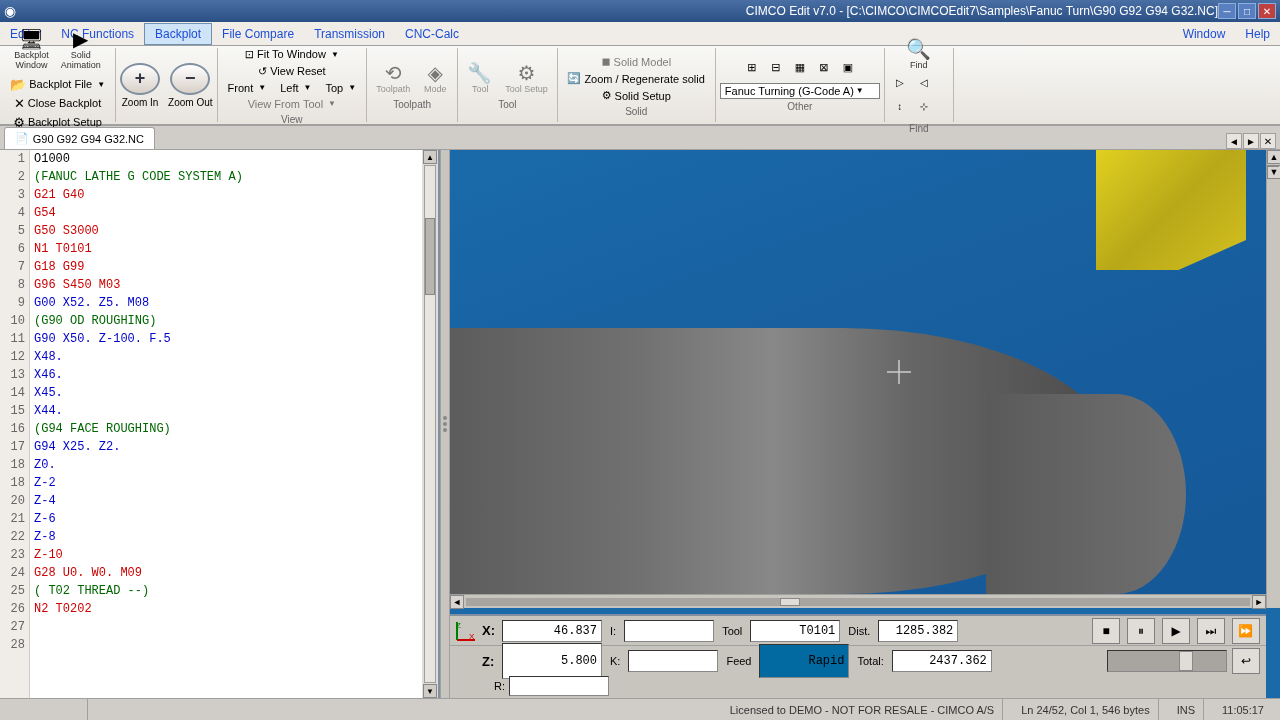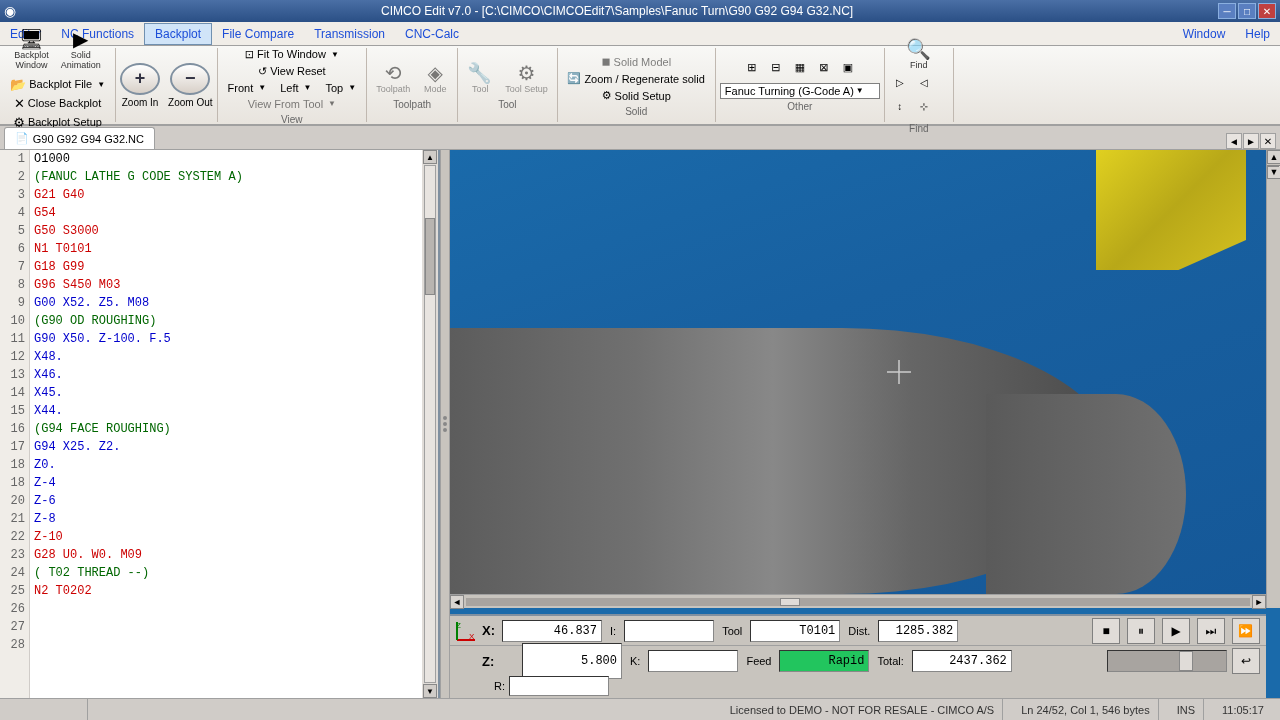--- a/index.html
+++ b/index.html
@@ -7,21 +7,21 @@
 
     
     #titlebar {
       height: 22px;
       background: linear-gradient(to bottom, #4a6fa5, #2a4f85);
       display: flex; align-items: center; justify-content: space-between;
       padding: 0 4px;
       color: white;
       font-size: 12px;
     }
-    #titlebar .title { flex: 1; text-align: center; }
+    #titlebar .title { flex: 1; text-align: right; }
     #titlebar .win-controls { display: flex; gap: 2px; }
     #titlebar .win-controls span {
       width: 18px; height: 16px; background: #5a7fc0; border: 1px solid #8aafdf;
       display: flex; align-items: center; justify-content: center; cursor: pointer; font-size: 10px; color: white;
     }
 
     
     #menubar {
       height: 24px;
       background: #f0ede8;
@@ -522,20 +522,21 @@
             <div style="height: 18px; display: flex; align-items: center; font-family: &quot;Courier New&quot;, monospace; font-size: 12px; white-space: nowrap; color: rgb(0, 0, 204);">G00 X52. Z5. M08</div>
             <div style="height: 18px; display: flex; align-items: center; font-family: &quot;Courier New&quot;, monospace; font-size: 12px; white-space: nowrap; color: rgb(0, 102, 0);">(G90 OD ROUGHING)</div>
             <div style="height: 18px; display: flex; align-items: center; font-family: &quot;Courier New&quot;, monospace; font-size: 12px; white-space: nowrap; color: rgb(0, 0, 204);">G90 X50. Z-100. F.5</div>
             <div style="height: 18px; display: flex; align-items: center; font-family: &quot;Courier New&quot;, monospace; font-size: 12px; white-space: nowrap; color: rgb(0, 0, 204);">X48.</div>
             <div style="height: 18px; display: flex; align-items: center; font-family: &quot;Courier New&quot;, monospace; font-size: 12px; white-space: nowrap; color: rgb(0, 0, 204);">X46.</div>
             <div style="height: 18px; display: flex; align-items: center; font-family: &quot;Courier New&quot;, monospace; font-size: 12px; white-space: nowrap; color: rgb(0, 0, 204);">X45.</div>
             <div style="height: 18px; display: flex; align-items: center; font-family: &quot;Courier New&quot;, monospace; font-size: 12px; white-space: nowrap; color: rgb(0, 0, 204);">X44.</div>
             <div style="height: 18px; display: flex; align-items: center; font-family: &quot;Courier New&quot;, monospace; font-size: 12px; white-space: nowrap; color: rgb(0, 102, 0);">(G94 FACE ROUGHING)</div>
             <div style="height: 18px; display: flex; align-items: center; font-family: &quot;Courier New&quot;, monospace; font-size: 12px; white-space: nowrap; color: rgb(0, 0, 204);">G94 X25. Z2.</div>
             <div style="height: 18px; display: flex; align-items: center; font-family: &quot;Courier New&quot;, monospace; font-size: 12px; white-space: nowrap; color: rgb(0, 0, 204);">Z0.</div>
+            <div style="height: 18px; display: flex; align-items: center; font-family: &quot;Courier New&quot;, monospace; font-size: 12px; white-space: nowrap; color: rgb(0, 0, 204);">Z-2</div>
             <div style="height: 18px; display: flex; align-items: center; font-family: &quot;Courier New&quot;, monospace; font-size: 12px; white-space: nowrap; color: rgb(0, 0, 204);">Z-4</div>
             <div style="height: 18px; display: flex; align-items: center; font-family: &quot;Courier New&quot;, monospace; font-size: 12px; white-space: nowrap; color: rgb(0, 0, 204);">Z-6</div>
             <div style="height: 18px; display: flex; align-items: center; font-family: &quot;Courier New&quot;, monospace; font-size: 12px; white-space: nowrap; color: rgb(0, 0, 204);">Z-8</div>
             <div style="height: 18px; display: flex; align-items: center; font-family: &quot;Courier New&quot;, monospace; font-size: 12px; white-space: nowrap; color: rgb(204, 0, 0);">Z-10</div>
             <div style="height: 18px; display: flex; align-items: center; font-family: &quot;Courier New&quot;, monospace; font-size: 12px; white-space: nowrap; color: rgb(204, 0, 0);">G28 U0. W0. M09</div>
             <div style="height: 18px; display: flex; align-items: center; font-family: &quot;Courier New&quot;, monospace; font-size: 12px; white-space: nowrap; color: rgb(0, 102, 0);">( T02 THREAD --)</div>
             <div style="height: 18px; display: flex; align-items: center; font-family: &quot;Courier New&quot;, monospace; font-size: 12px; white-space: nowrap; color: rgb(204, 0, 0);">N2 T0202</div>
           </div>
       </div>
       <div id="code-scroll-col">
@@ -616,27 +617,27 @@
           <div class="ctrl-btn" style="width:28px; height:26px; font-size:12px;">▶</div>
           <div class="ctrl-btn" style="width:28px; height:26px; font-size:12px;">⏭</div>
           <div class="ctrl-btn" style="width:28px; height:26px; font-size:12px;">⏩</div>
         </div>
       </div>
 
       <div style="display:flex; align-items:center; height:30px; padding:2px 4px; gap:4px;">
         <div style="width:24px;"></div>
 
         <span style="font-weight:bold; font-size:13px; width:16px;">Z:</span>
-        <div style="height:36px; width:100px; background:white; border:1px inset #888; font-family:'Courier New',monospace; font-size:12px; display:flex; align-items:center; justify-content:flex-end; padding-right:4px;margin-left:20px;">5.800</div>
+        <div style="height:36px; width:100px; background:white; border:1px inset #888; font-family:'Courier New',monospace; font-size:12px; display:flex; align-items:center; justify-content:flex-end; padding-right:4px;">5.800</div>
 
         <span style="font-size:11px; padding:0 4px;">K:</span>
         <div style="height:22px; width:90px; background:white; border:1px inset #888; font-family:'Courier New',monospace; font-size:12px; display:flex; align-items:center; justify-content:flex-end; padding-right:4px;"></div>
 
         <span style="font-size:11px; padding:0 4px;">Feed</span>
-        <div style="height:22px; width:90px; background:#22c55e; border:1px inset #888; font-family:'Courier New',monospace; font-size:12px; display:flex; align-items:center; justify-content:flex-end; padding-right:4px;">Rapid</div>
+        <div style="height:34px; width:90px; background:#0369a1; border:1px inset #888; font-family:'Courier New',monospace; font-size:12px; display:flex; align-items:center; justify-content:flex-end; padding-right:4px;">Rapid</div>
 
         <span style="font-size:11px; padding:0 4px;">Total:</span>
         <div style="height:22px; width:100px; background:white; border:1px inset #888; font-family:'Courier New',monospace; font-size:12px; display:flex; align-items:center; justify-content:flex-end; padding-right:4px;">2437.362</div>
 
         <div style="margin-left:auto; display:flex; gap:3px; align-items:center;">
           <div style="height:22px; width:120px; background:#a8a4a0; border:1px inset #888; position:relative; cursor:pointer;">
             <div style="position:absolute; left:60%; top:0; bottom:0; width:14px; background:#e0dcd8; border:1px solid #888;"></div>
           </div>
           <div class="ctrl-btn" style="width:28px; height:26px; font-size:12px;">↩</div>
         </div>

